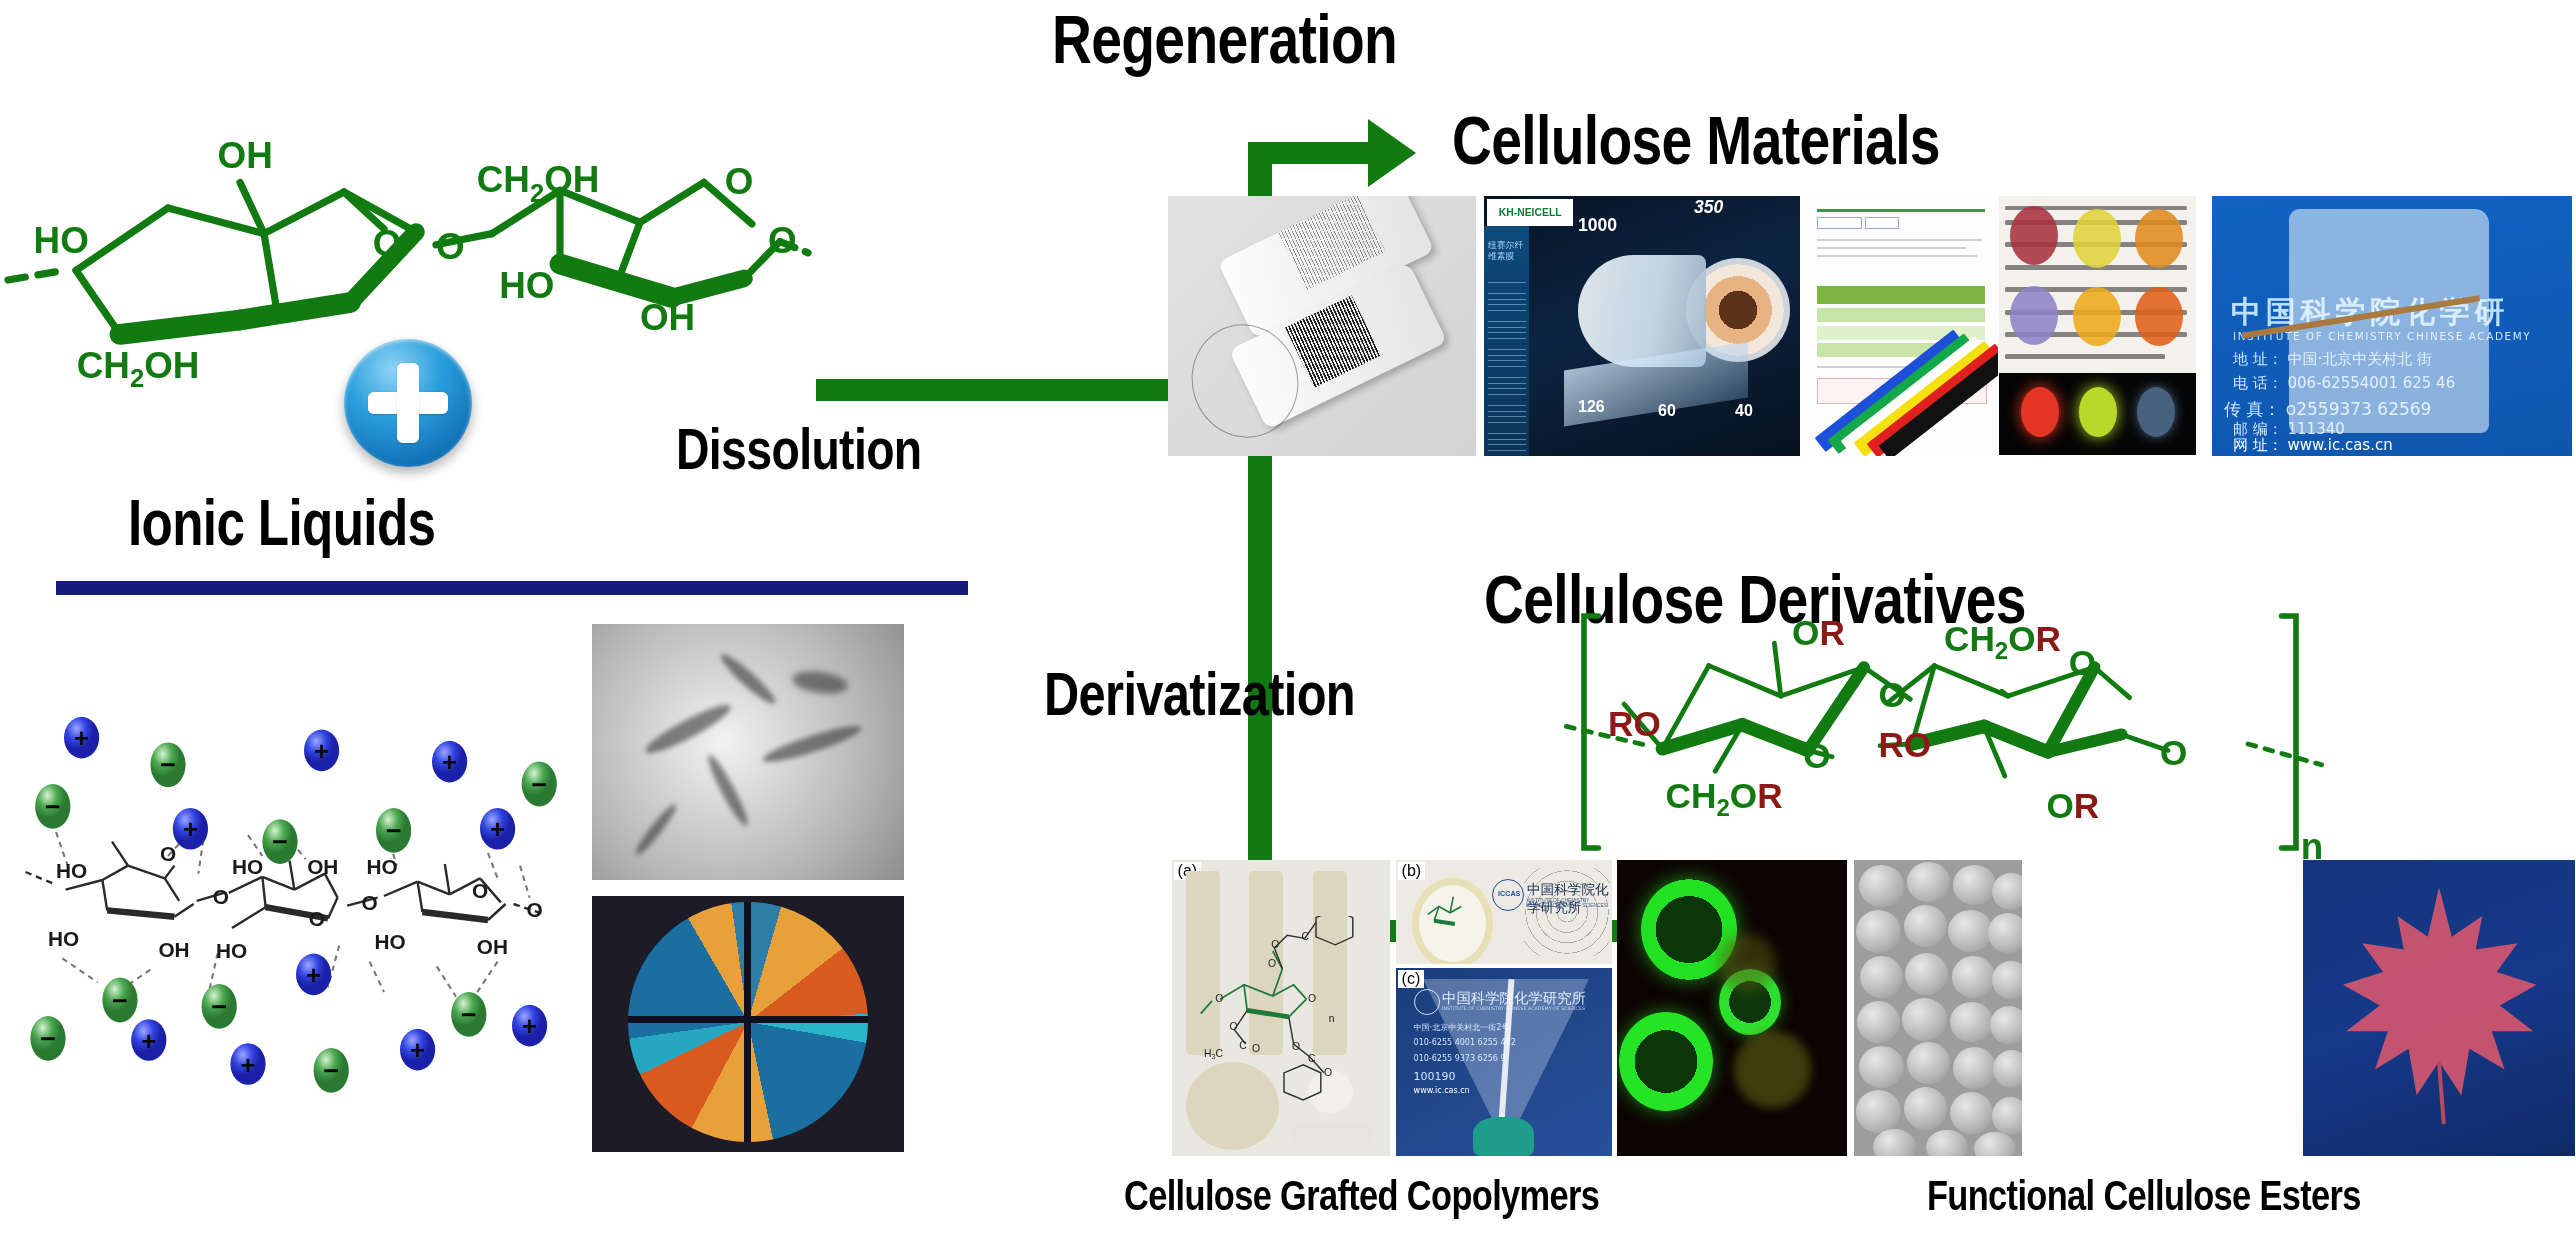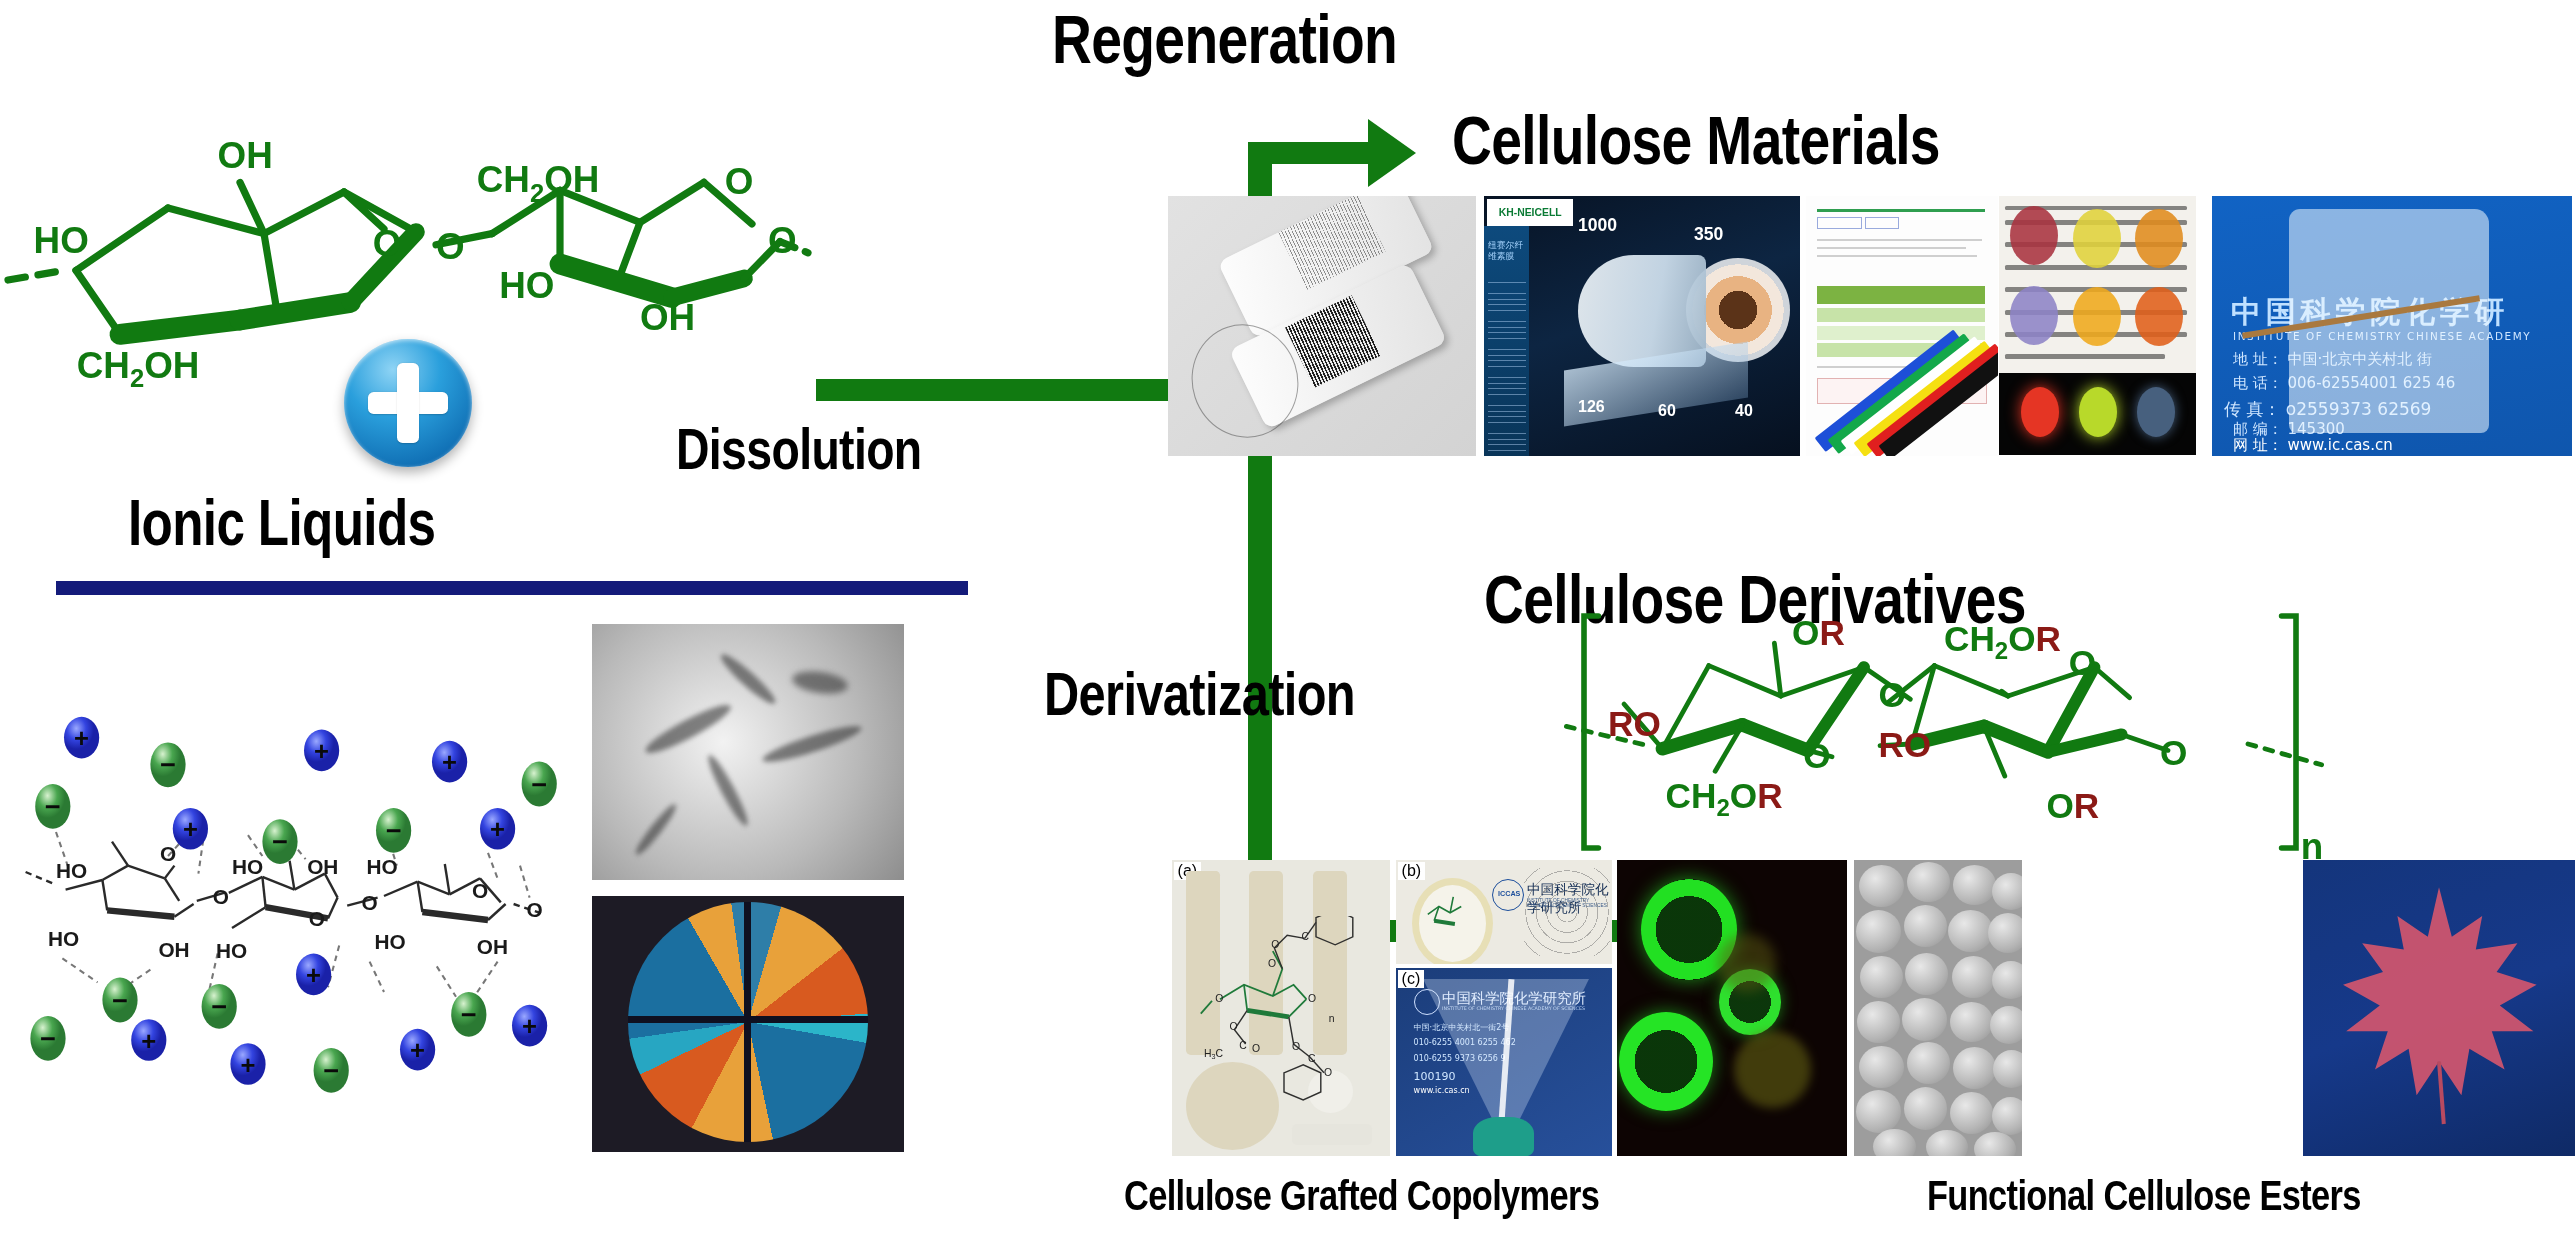--- a/index.html
+++ b/index.html
@@ -357,21 +357,21 @@
     <div style="position:absolute;left:4px;top:56px;right:3.2px;bottom:4.8px;
          background:repeating-linear-gradient(180deg,rgba(190,220,255,.45) 0 0.8px,transparent 0.8px 5.6px);"></div>
   </div>
   <div class="film-roll" style="left:202px;top:62px;width:104px;height:104px;
        background:radial-gradient(circle at 50% 50%,#5b3318 0 26%,#e8b382 26% 46%,#f3e7dc 46% 62%,#cfd4da 62% 100%);"></div>
   <div style="position:absolute;left:94px;top:59px;width:128px;height:112px;border-radius:56px 8px 8px 56px;
        background:linear-gradient(100deg,#eef4f8,#cfe0ee 60%,#9fb6c9);opacity:.93;"></div>
   <div style="position:absolute;left:80px;top:160px;width:184px;height:56px;transform:skewY(-9deg);
        background:linear-gradient(160deg,rgba(220,240,255,.75),rgba(120,160,200,.35));"></div>
   <div class="bignum" style="left:94px;top:19px;font-size:17.6px;">1000</div>
-  <div class="bignum" style="left:210px;top:28px;font-size:17.6px;">350</div>
+  <div class="bignum" style="left:210px;top:1px;font-size:17.6px;font-style:italic;">350</div>
   <div class="bignum" style="left:94px;top:202px;font-size:16px;">126</div>
   <div class="bignum" style="left:174px;top:206px;font-size:16px;">60</div>
   <div class="bignum" style="left:251px;top:206px;font-size:16px;">40</div>
 </div>
 
 <div class="photo" id="p-doc" style="left:1806px;top:196px;width:192px;height:260px;">
   <div class="doc-green" style="left:11.2px;top:12.8px;width:168px;height:3.2px;background:#2f9e4f;"></div>
   <div style="position:absolute;left:11.2px;top:21px;width:43px;height:10.4px;border:0.8px solid #9ad;"></div>
   <div style="position:absolute;left:59px;top:21px;width:32px;height:10.4px;border:0.8px solid #9ad;"></div>
   <div class="doc-line" style="left:11.2px;top:43px;width:165px;"></div>
@@ -413,21 +413,21 @@
   <div class="glowdisc" style="left:80px;top:14.4px;width:38px;height:50px;background:#b8d92a;box-shadow:0 0 14.4px #b8d92a;"></div>
   <div class="glowdisc" style="left:138px;top:14.4px;width:38px;height:50px;background:#47607e;box-shadow:0 0 11.2px #47607e;"></div>
 </div>
 
 <div class="photo" id="p-card" style="left:2212px;top:196px;width:360px;height:260px;">
   <div class="cn" style="left:19px;top:96px;font-size:30px;font-weight:bold;letter-spacing:4.8px;color:#bfe0ff;">中国科学院化学研</div>
   <div class="cn" style="left:21px;top:134px;font-size:10.4px;letter-spacing:1.6px;">INSTITUTE OF CHEMISTRY CHINESE ACADEMY</div>
   <div class="cn" style="left:21px;top:154px;font-size:15px;">地 址： 中国·北京中关村北 街</div>
   <div class="cn" style="left:21px;top:178px;font-size:15px;">电 话： 006-62554001  625  46</div>
   <div class="cn" style="left:12px;top:202px;font-size:17px;">传 真： o2559373  62569</div>
-  <div class="cn" style="left:21px;top:224px;font-size:15px;">邮 编： 145300</div>
+  <div class="cn" style="left:21px;top:224px;font-size:15px;">邮 编： 111340</div>
   <div class="cn" style="left:21px;top:240px;font-size:15px;color:#ffffff;">网 址： www.ic.cas.cn</div>
   <div class="filmsheet" style="left:77px;top:12.8px;width:200px;height:224px;"></div>
   <div class="stick" style="left:29px;top:118px;width:240px;"></div>
 </div>
 
 <svg class="mol" id="mol-derivative" style="left:1560px;top:608px;" width="784" height="264" viewBox="0 0 980 330">
   <g stroke="#117a11" fill="none" stroke-width="6" stroke-linecap="round">
 
     <path d="M48 10 L30 10 L30 300 L48 300" stroke-width="7"></path>
     <path d="M902 10 L920 10 L920 300 L902 300" stroke-width="7"></path>

